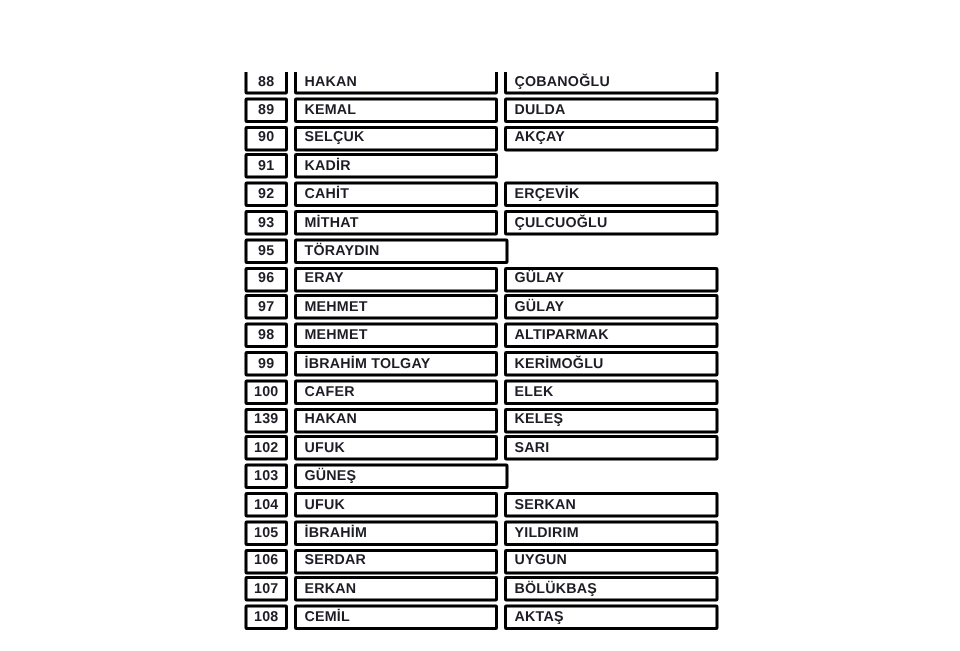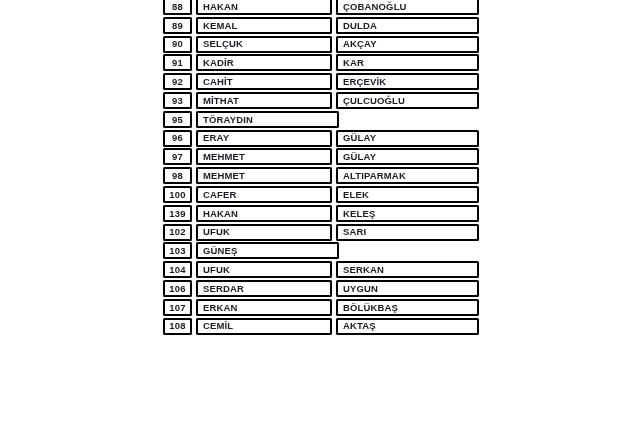--- a/index.html
+++ b/index.html
@@ -7,20 +7,21 @@
     width:640px; height:434px;
     background:#ffffff;
     font-family:"Liberation Sans", sans-serif;
     overflow:hidden;
   }
   .canvas {
     position:relative;
     width:640px; height:378px;
     background:var(--page-bg, #ffffff);
     overflow:hidden;
+    margin-top:48px;
   }
   .table {
     position:absolute;
     left:163px; top:-2px;
     display:flex;
     flex-direction:column;
     row-gap:1.8px;
   }
   .row {
     display:flex;
@@ -65,21 +66,20 @@
 
   <div class="row">
     <div class="cell num">90</div>
     <div class="cell first">SELÇUK</div>
     <div class="cell last">AKÇAY</div>
   </div>
 
   <div class="row">
     <div class="cell num">91</div>
     <div class="cell first">KADİR</div>
-    <div class="cell last">KAR</div>
   </div>
 
   <div class="row">
     <div class="cell num">92</div>
     <div class="cell first">CAHİT</div>
     <div class="cell last">ERÇEVİK</div>
   </div>
 
   <div class="row">
     <div class="cell num">93</div>
@@ -104,20 +104,25 @@
     <div class="cell first">MEHMET</div>
     <div class="cell last">GÜLAY</div>
   </div>
 
   <div class="row">
     <div class="cell num">98</div>
     <div class="cell first">MEHMET</div>
     <div class="cell last">ALTIPARMAK</div>
   </div>
 
+  <div class="row">
+    <div class="cell num">99</div>
+    <div class="cell first">İBRAHİM TOLGAY</div>
+    <div class="cell last">KERİMOĞLU</div>
+  </div>
 
   <div class="row">
     <div class="cell num">100</div>
     <div class="cell first">CAFER</div>
     <div class="cell last">ELEK</div>
   </div>
 
   <div class="row">
     <div class="cell num">139</div>
     <div class="cell first">HAKAN</div>
@@ -134,20 +139,25 @@
     <div class="cell num">103</div>
     <div class="cell last">GÜNEŞ</div>
   </div>
 
   <div class="row">
     <div class="cell num">104</div>
     <div class="cell first">UFUK</div>
     <div class="cell last">SERKAN</div>
   </div>
 
+  <div class="row">
+    <div class="cell num">105</div>
+    <div class="cell first">İBRAHİM</div>
+    <div class="cell last">YILDIRIM</div>
+  </div>
 
   <div class="row">
     <div class="cell num">106</div>
     <div class="cell first">SERDAR</div>
     <div class="cell last">UYGUN</div>
   </div>
 
   <div class="row">
     <div class="cell num">107</div>
     <div class="cell first">ERKAN</div>

